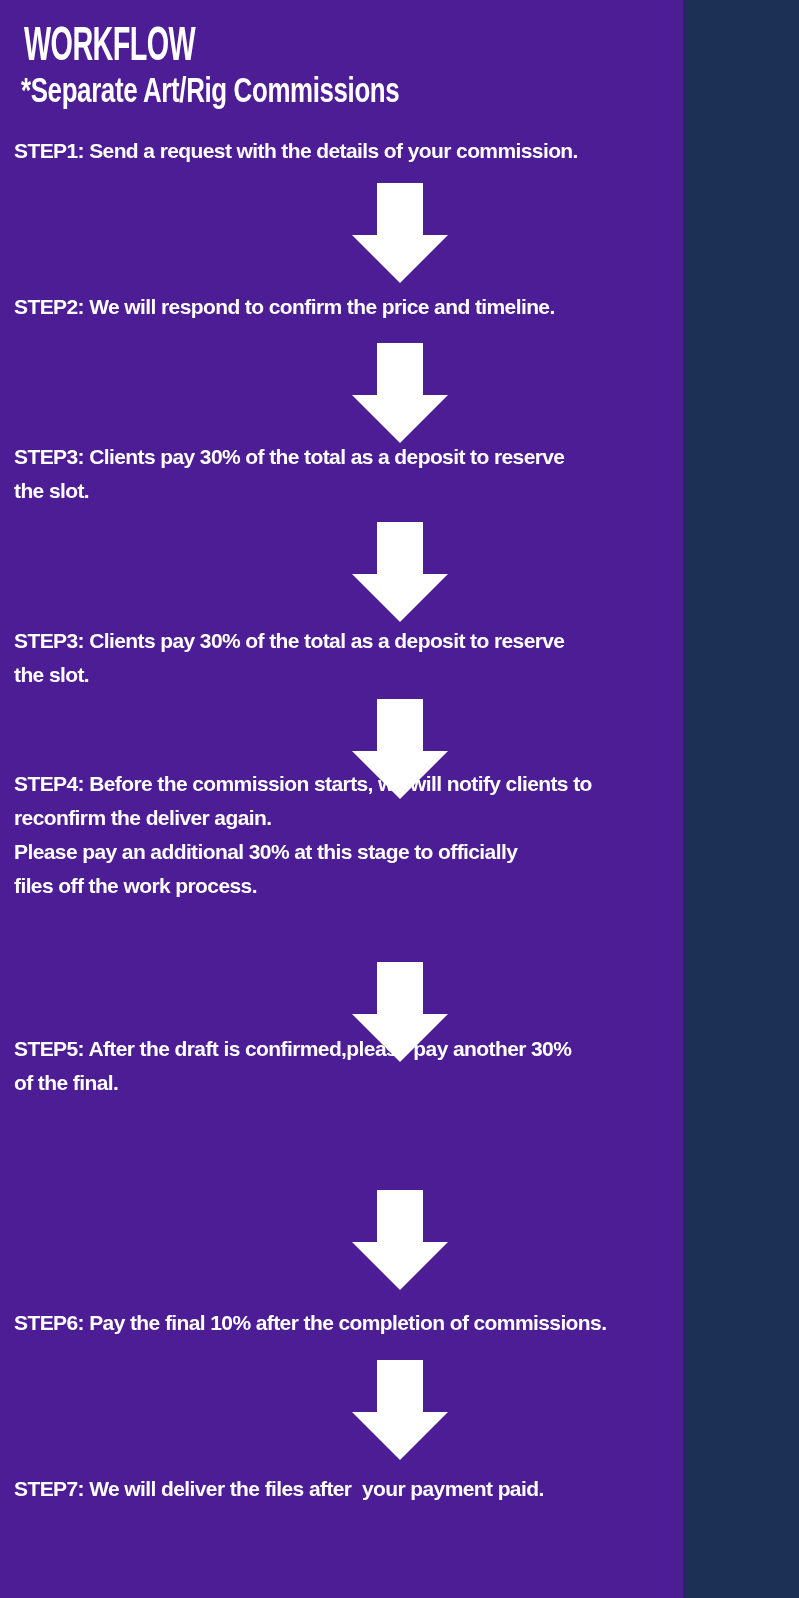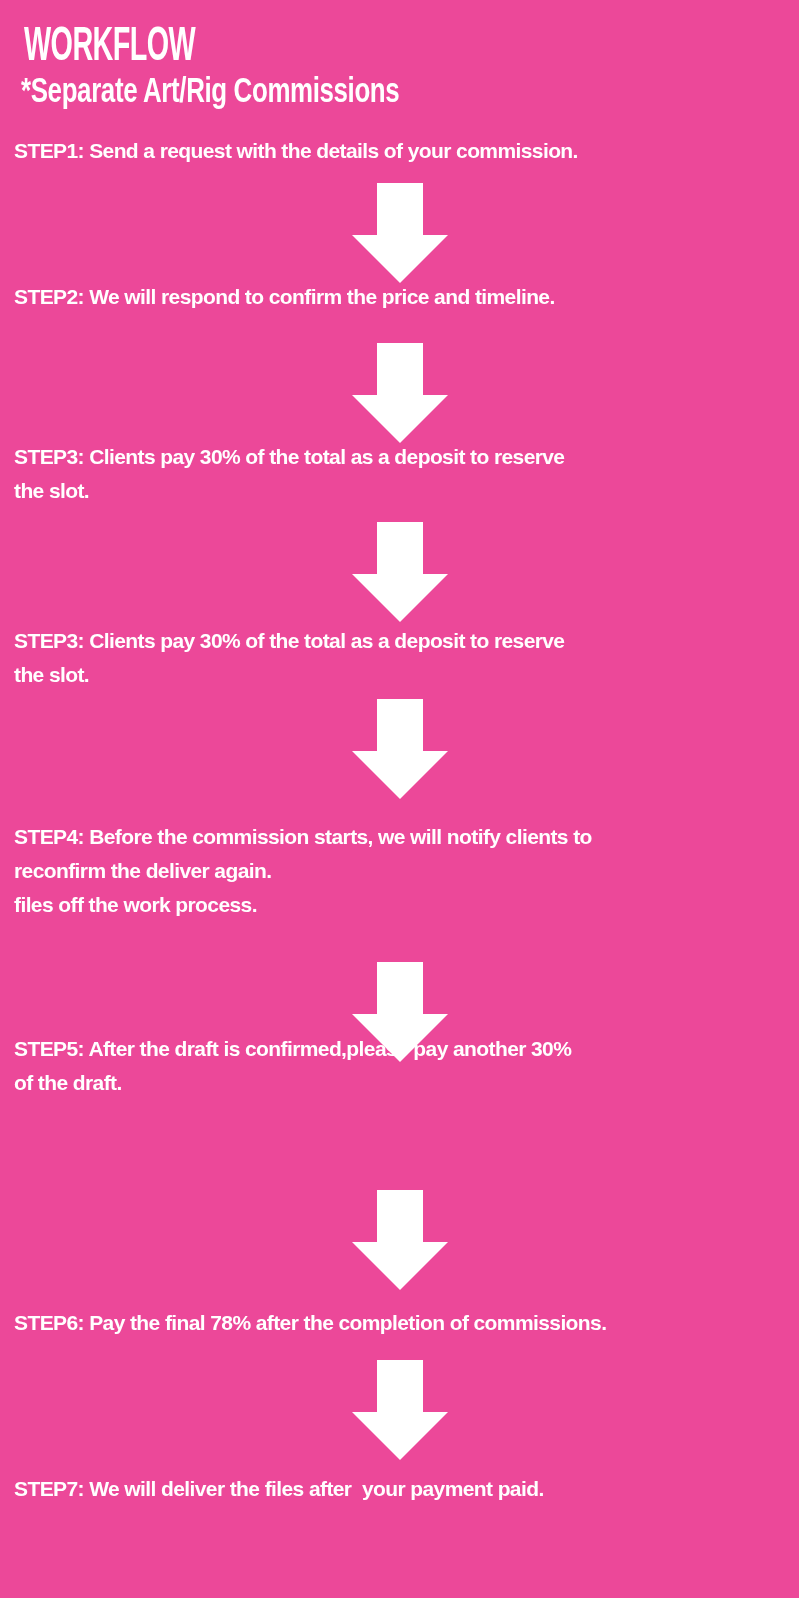--- a/index.html
+++ b/index.html
@@ -2,23 +2,23 @@
 <html><head>
 <meta charset="utf-8">
 <style>
   html, body {
     margin: 0;
     padding: 0;
     background: #1c2f55;
   }
   #canvas {
     position: relative;
-    width: 799px;
+    width: 683px;
     height: 1598px;
-    background: #ec4899;
+    background: #4c1d95;
     overflow: hidden;
     font-family: "Liberation Sans", sans-serif;
     color: #ffffff;
   }
   .title {
     position: absolute;
     left: 24px;
     top: 16px;
     font-size: 48px;
     font-weight: bold;
@@ -77,21 +77,21 @@
 
   <div class="step" style="top:134px">
     <div class="line">STEP1: Send a request with the details of your commission.</div>
   </div>
 
   <div class="arrow" style="top:183px">
     <div class="stem"></div>
     <div class="head"></div>
   </div>
 
-  <div class="step" style="top:280px">
+  <div class="step" style="top:290px">
     <div class="line">STEP2: We will respond to confirm the price and timeline.</div>
   </div>
 
   <div class="arrow" style="top:343px">
     <div class="stem"></div>
     <div class="head"></div>
   </div>
 
   <div class="step" style="top:440px">
     <div class="line">STEP3: Clients pay 30% of the total as a deposit to reserve</div>
@@ -106,43 +106,44 @@
   <div class="step" style="top:624px">
     <div class="line">STEP3: Clients pay 30% of the total as a deposit to reserve</div>
     <div class="line">the slot.</div>
   </div>
 
   <div class="arrow" style="top:699px">
     <div class="stem"></div>
     <div class="head"></div>
   </div>
 
-  <div class="step" style="top:820px">
+  <div class="step" style="top:767px">
     <div class="line">STEP4: Before the commission starts, we will notify clients to</div>
     <div class="line">reconfirm the deliver again.</div>
+    <div class="line">Please pay an additional 30% at this stage to officially</div>
     <div class="line">files off the work process.</div>
   </div>
 
   <div class="arrow" style="top:962px">
     <div class="stem"></div>
     <div class="head"></div>
   </div>
 
   <div class="step" style="top:1032px">
     <div class="line">STEP5: After the draft is confirmed,please pay another 30%</div>
-    <div class="line">of the draft.</div>
+    <div class="line">of the final.</div>
   </div>
 
   <div class="arrow" style="top:1190px">
     <div class="stem"></div>
     <div class="head"></div>
   </div>
 
   <div class="step" style="top:1306px">
-    <div class="line">STEP6: Pay the final 78% after the completion of commissions.</div>
+    <div class="line">STEP6: Pay the final 10% after the completion of commissions.</div>
   </div>
 
   <div class="arrow" style="top:1360px">
     <div class="stem"></div>
     <div class="head"></div>
   </div>
 
   <div class="step" style="top:1472px">
     <div class="line">STEP7: We will deliver the files after  your payment paid.</div>
   </div>

